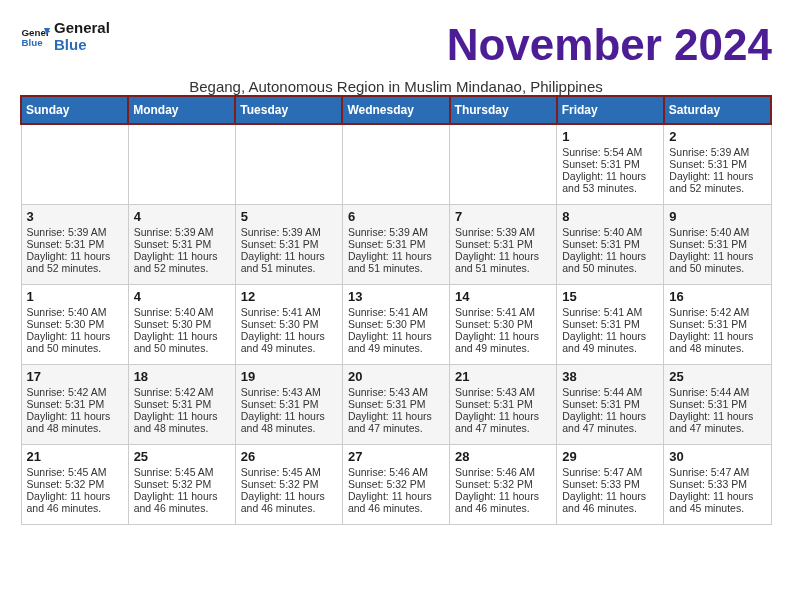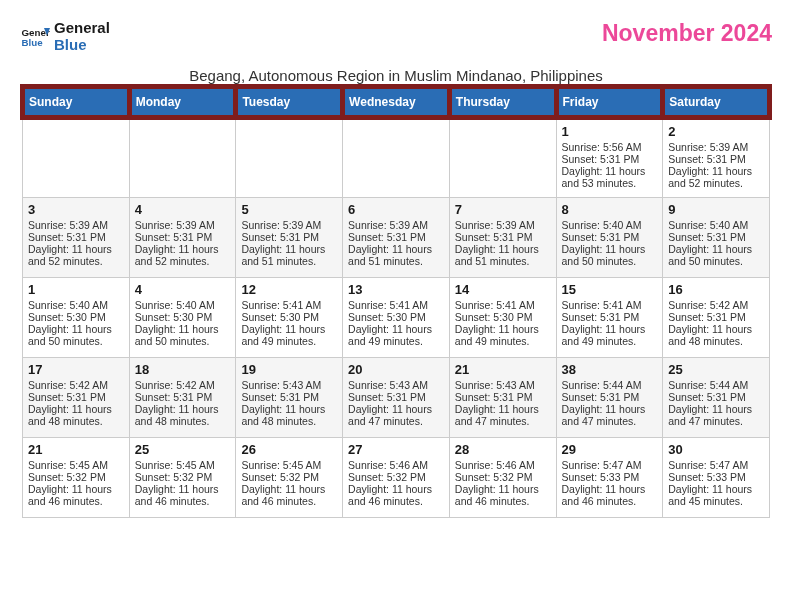--- a/index.html
+++ b/index.html
@@ -22,43 +22,43 @@
       line-height: 1.1;
     }
     .logo-text span { color: #2a6db5; }
     .logo-icon {
       width: 30px;
       height: 30px;
       margin-right: 4px;
     }
     .month-title {
       text-align: right;
-      font-size: 23px;
+      font-size: 44px;
       font-weight: bold;
-      color: #ec4899;
+      color: #4c1d95;
       margin-bottom: 4px;
     }
     .subtitle {
       text-align: center;
       font-size: 15px;
       color: #333;
       margin-bottom: 0;
     }
     table {
       width: 100%;
       border-collapse: collapse;
       table-layout: fixed;
     }
     thead th {
       background-color: #2a6db5;
       color: #fff;
       font-size: 12px;
       padding: 6px 4px;
       text-align: left;
-      border: 5px solid #7f1d1d;
+      border: 2px solid #7f1d1d;
     }
     td {
       vertical-align: top;
       border: 1px solid #ccc;
       padding: 4px 5px;
       height: 80px;
       background: #fff;
       font-size: 10.5px;
       color: #333;
     }
@@ -109,21 +109,21 @@
   </thead>
   <tbody id="calendar-body">
       <tr>
         <td class="empty"></td>
         <td class="empty"></td>
         <td class="empty"></td>
         <td class="empty"></td>
         <td class="empty"></td>
         <td>
           <span class="day-num">1</span>
-          <div>Sunrise: 5:56 AM</div>
+          <div>Sunrise: 5:54 AM</div>
           <div>Sunset: 5:31 PM</div>
           <div>Daylight: 11 hours and 53 minutes.</div>
         </td>
         <td>
           <span class="day-num">2</span>
           <div>Sunrise: 5:39 AM</div>
           <div>Sunset: 5:31 PM</div>
           <div>Daylight: 11 hours and 52 minutes.</div>
         </td>
       </tr>

